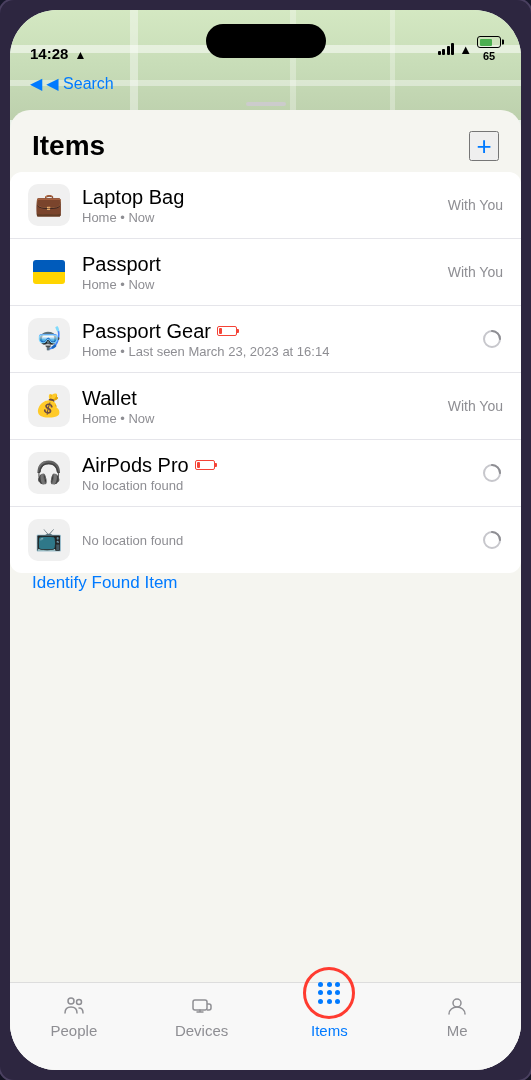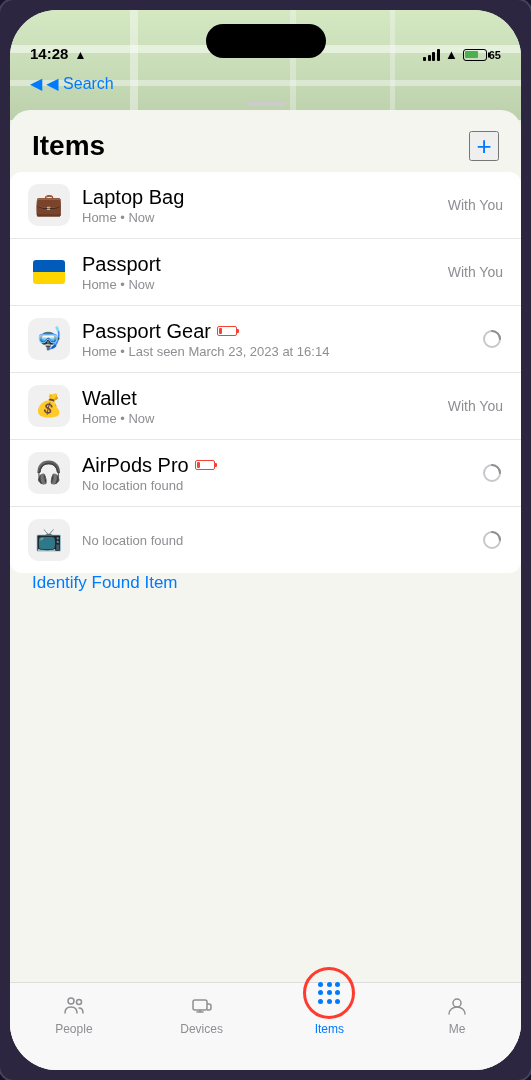--- a/index.html
+++ b/index.html
@@ -89,20 +89,21 @@
 
     .wifi-icon {
       font-size: 13px;
       color: #000;
     }
 
     .battery-container {
       display: flex;
       align-items: center;
       gap: 2px;
+      flex-direction: column;
     }
 
     .battery-icon {
       width: 24px;
       height: 12px;
       border: 1.5px solid #000;
       border-radius: 3px;
       position: relative;
       display: flex;
       align-items: center;
@@ -374,21 +375,21 @@
 
     .tab-icon {
       width: 26px;
       height: 26px;
       display: flex;
       align-items: center;
       justify-content: center;
     }
 
     .tab-label {
-      font-size: 12px;
+      font-size: 15px;
       color: #8e8e93;
     }
 
     .tab-label.active {
       color: #007aff;
     }
 
     
     .tab-items-circle {
       width: 52px;

